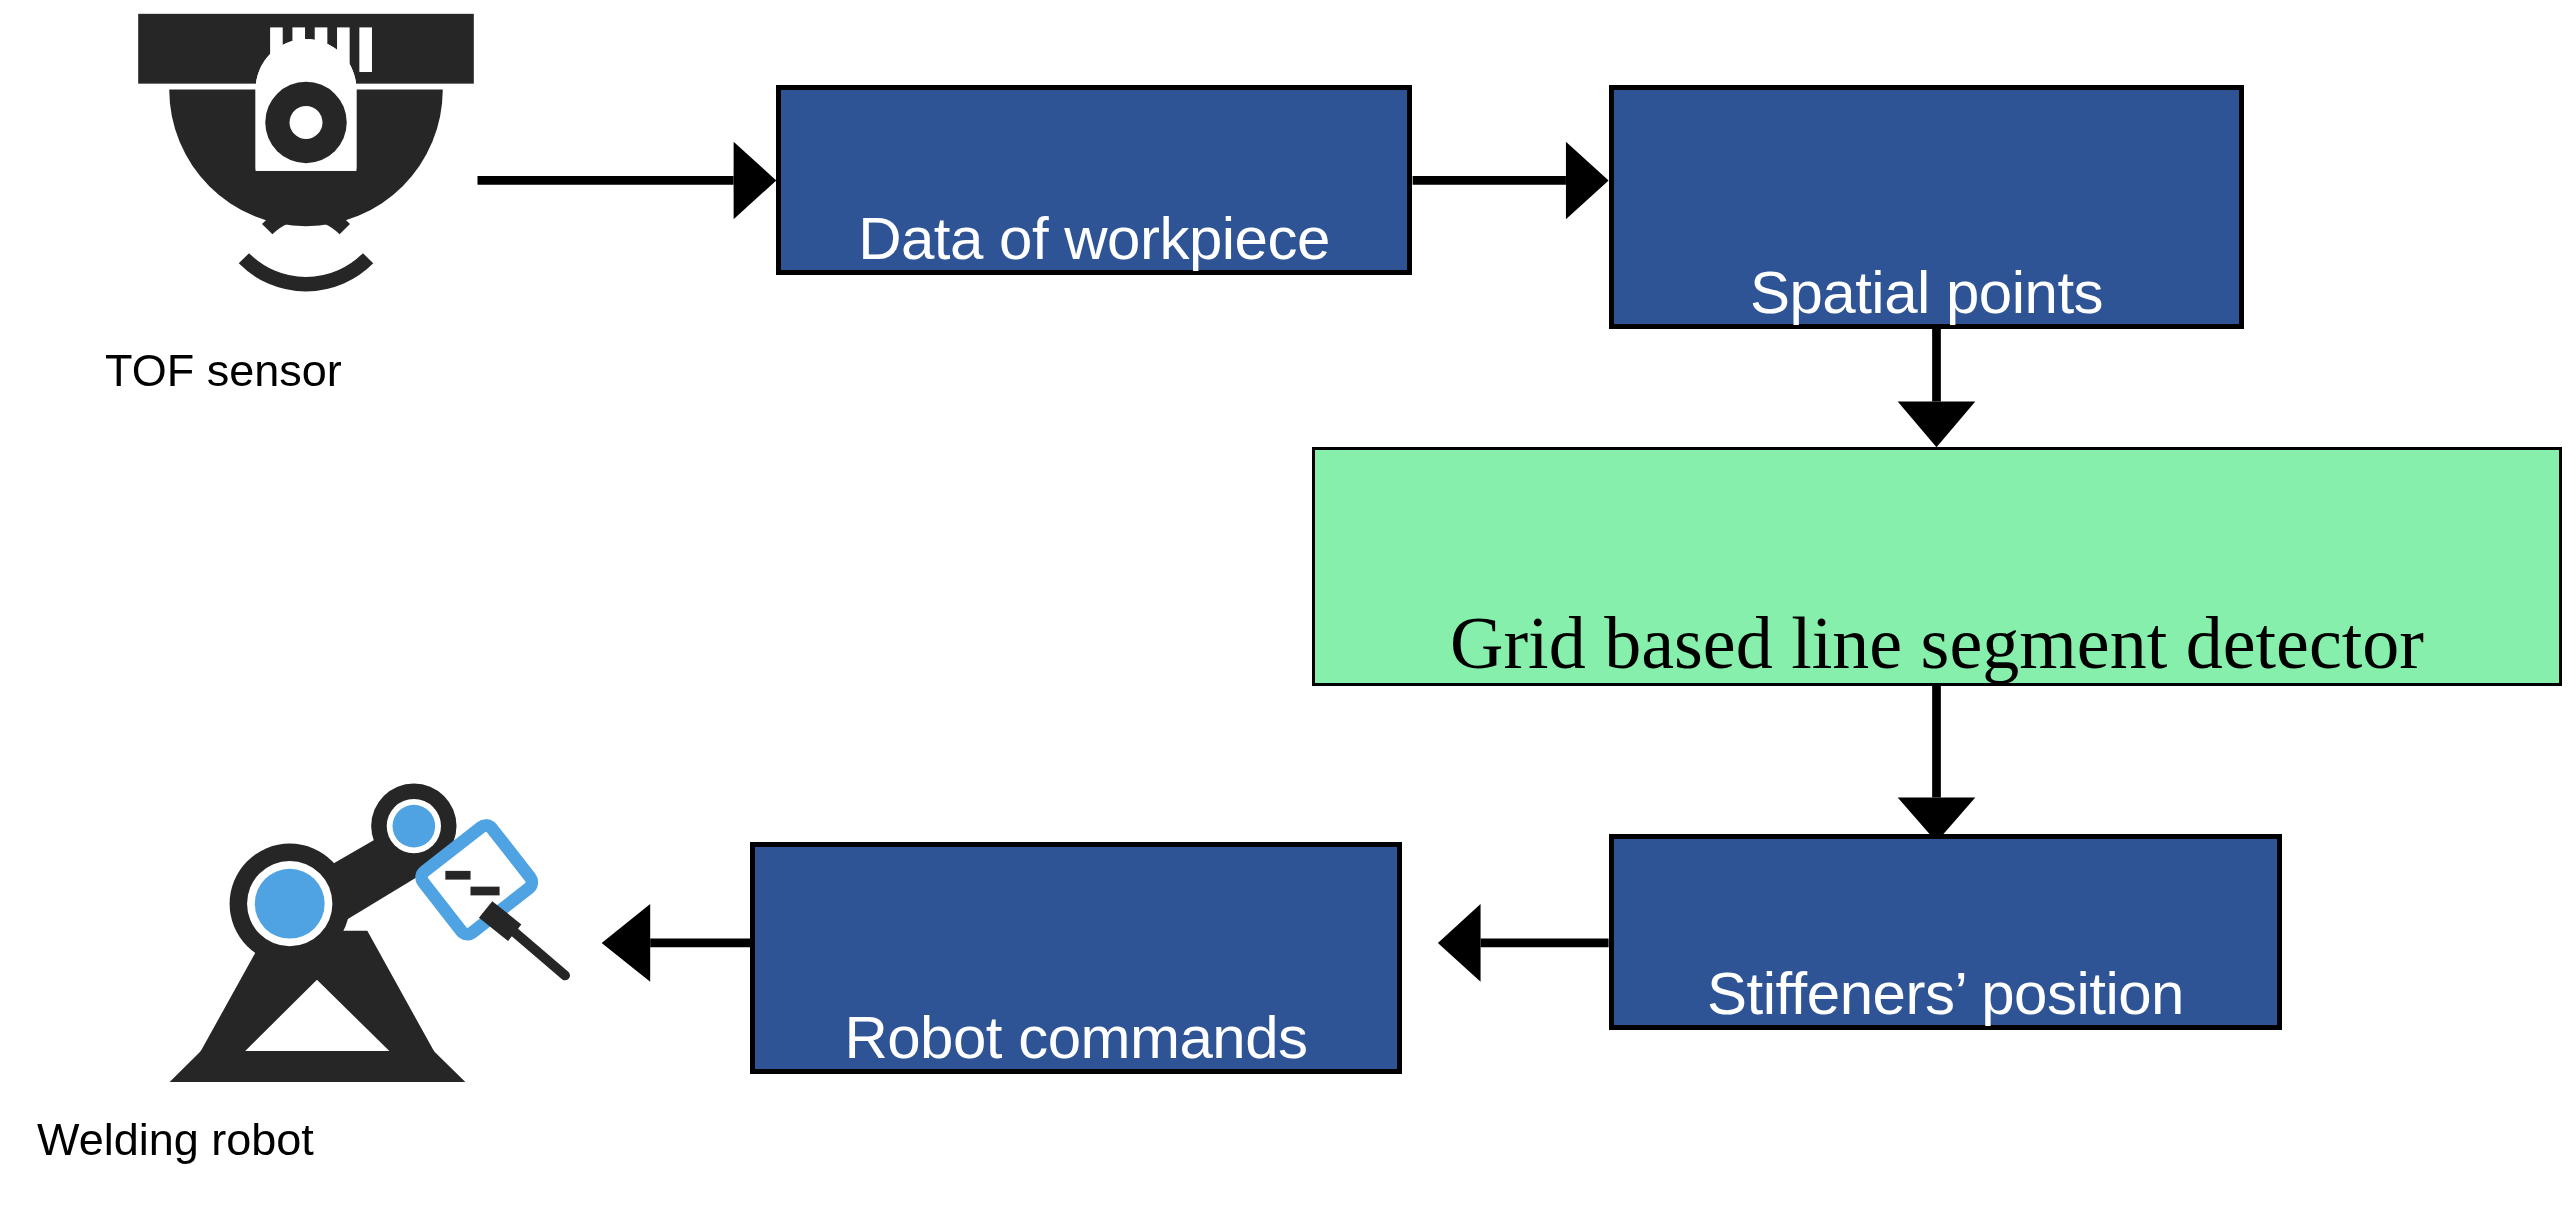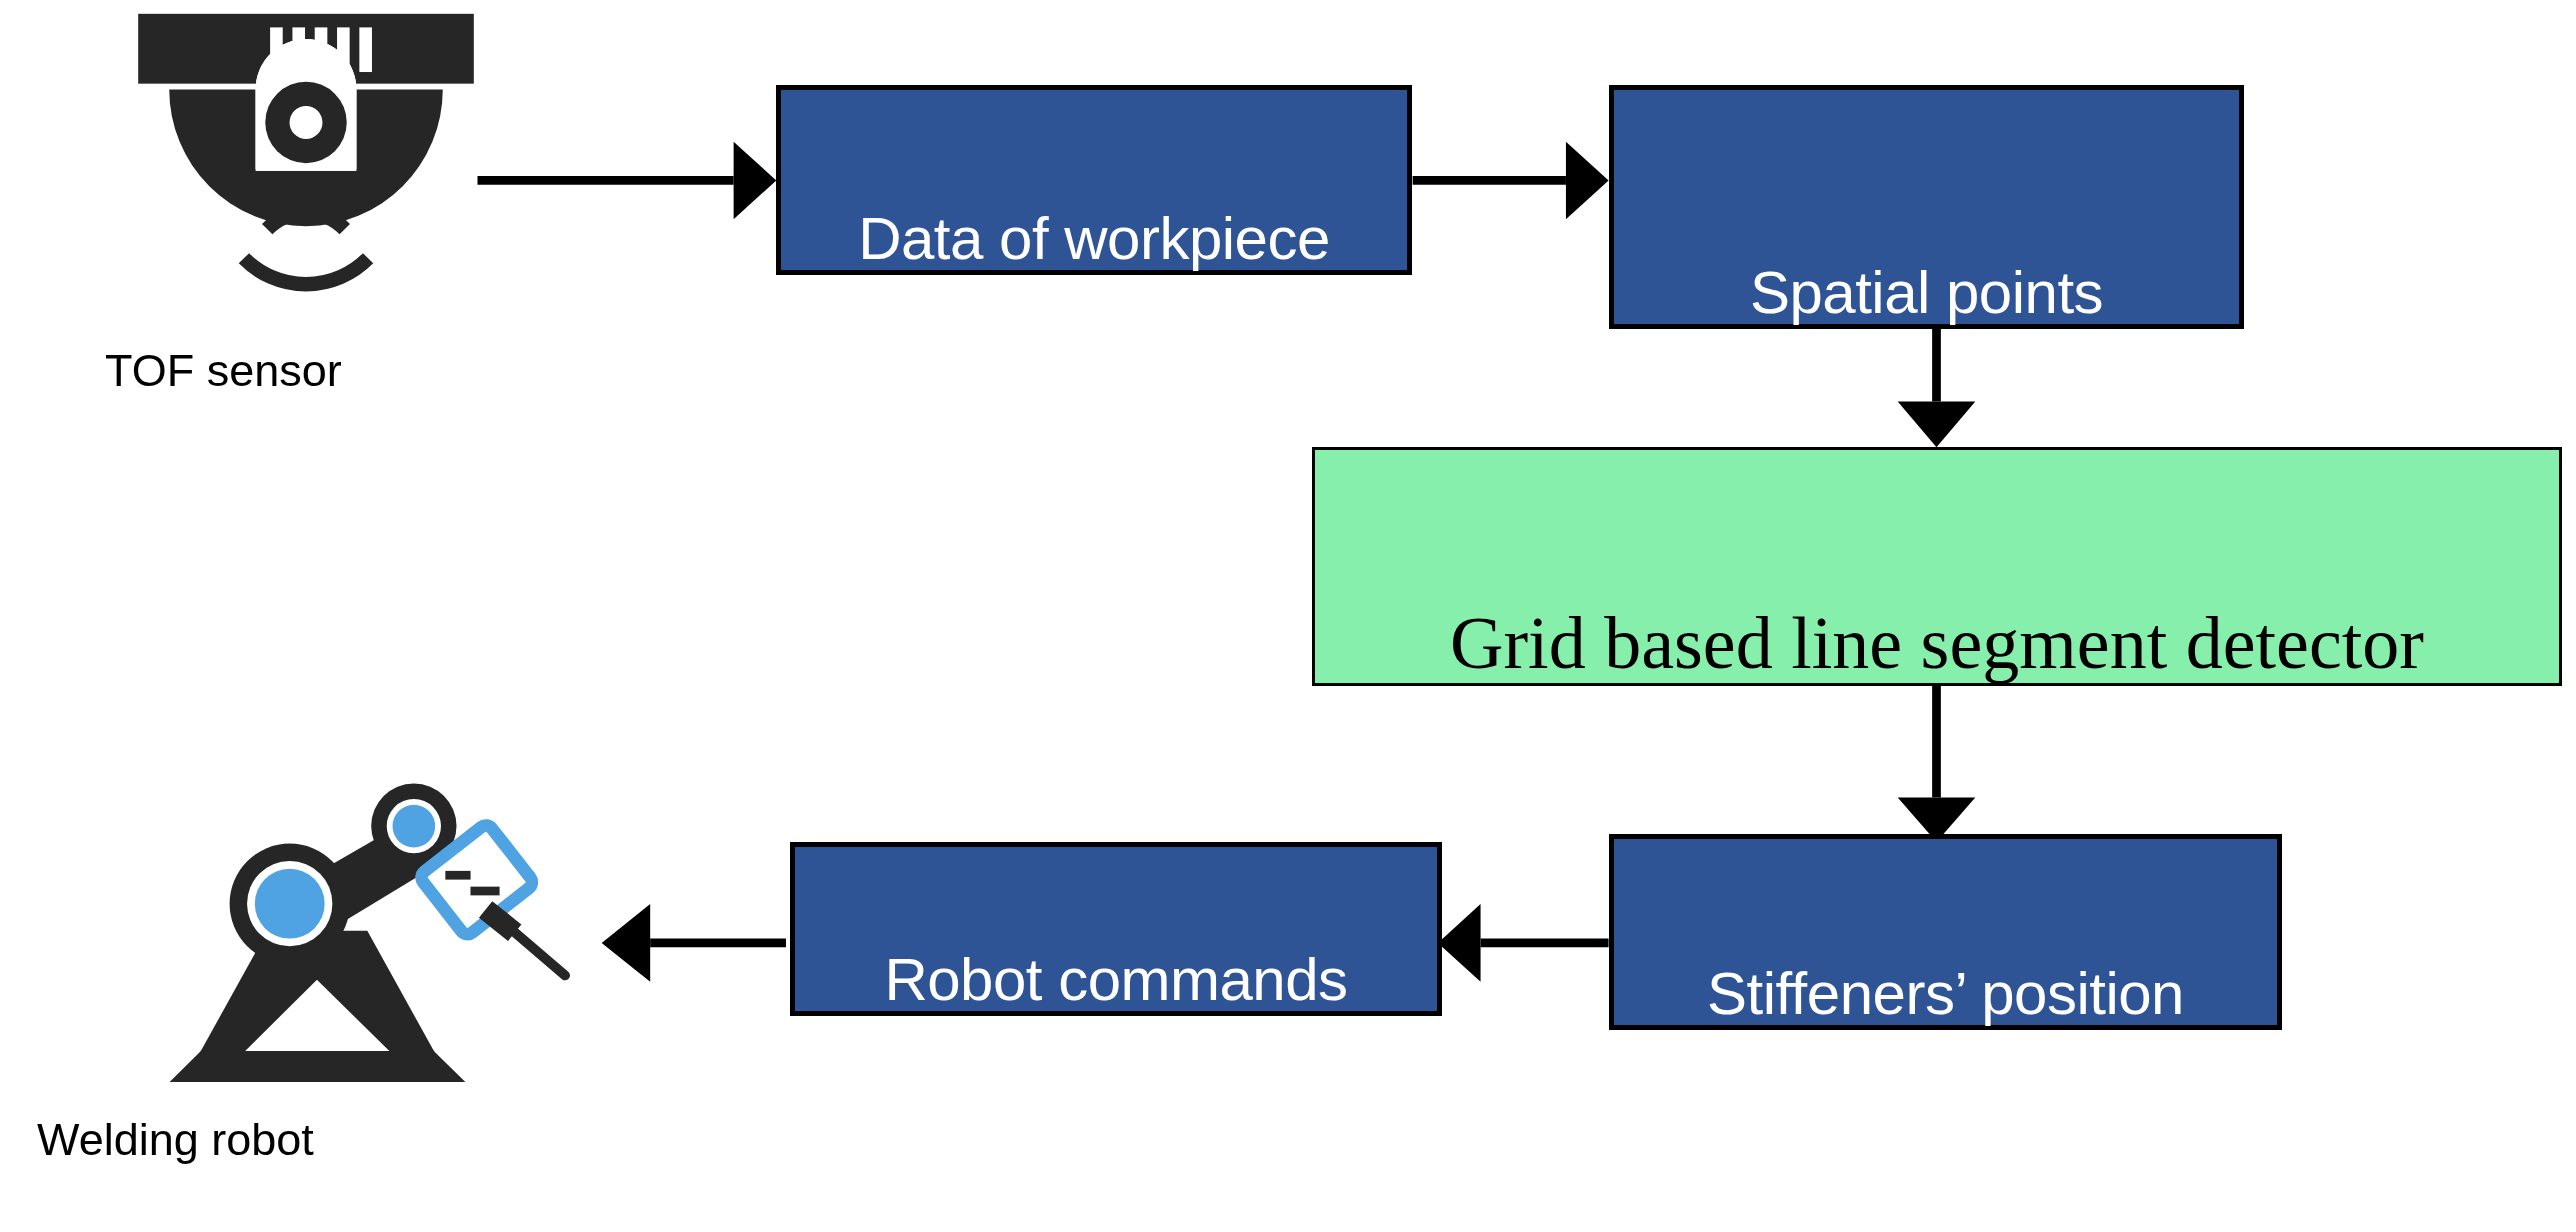--- a/index.html
+++ b/index.html
@@ -13,21 +13,21 @@
   .box-blue{background:#2F5496;border:5.8px solid #000000;color:#ffffff;
             font-family:"Liberation Sans", sans-serif;font-size:60px;
             line-height:1.05;letter-spacing:-0.5px;}
   .box-white{background:#86efac;border:3.9px solid #000000;color:#000000;
              font-family:"Liberation Serif", serif;font-size:74px;
              line-height:1.05;}
 
   #box-workpiece{left:776px;top:85px;width:636px;height:190px;}
   #box-spatial  {left:1609px;top:85px;width:635px;height:244px;}
   #box-detector {left:1312px;top:447px;width:1250px;height:239px;}
-  #box-robotcmd {left:790px;top:842px;width:652px;height:174px;}
+  #box-robotcmd {left:750px;top:842px;width:652px;height:232px;}
   #box-stiff    {left:1609px;top:834px;width:673px;height:196px;}
 
   
   .caption{position:absolute;color:#000000;
            font-family:"Liberation Sans", sans-serif;font-size:45px;
            white-space:nowrap;}
   #label-tof{left:105px;top:345px;}
   #label-robot{left:37px;top:1114px;}
 
   

